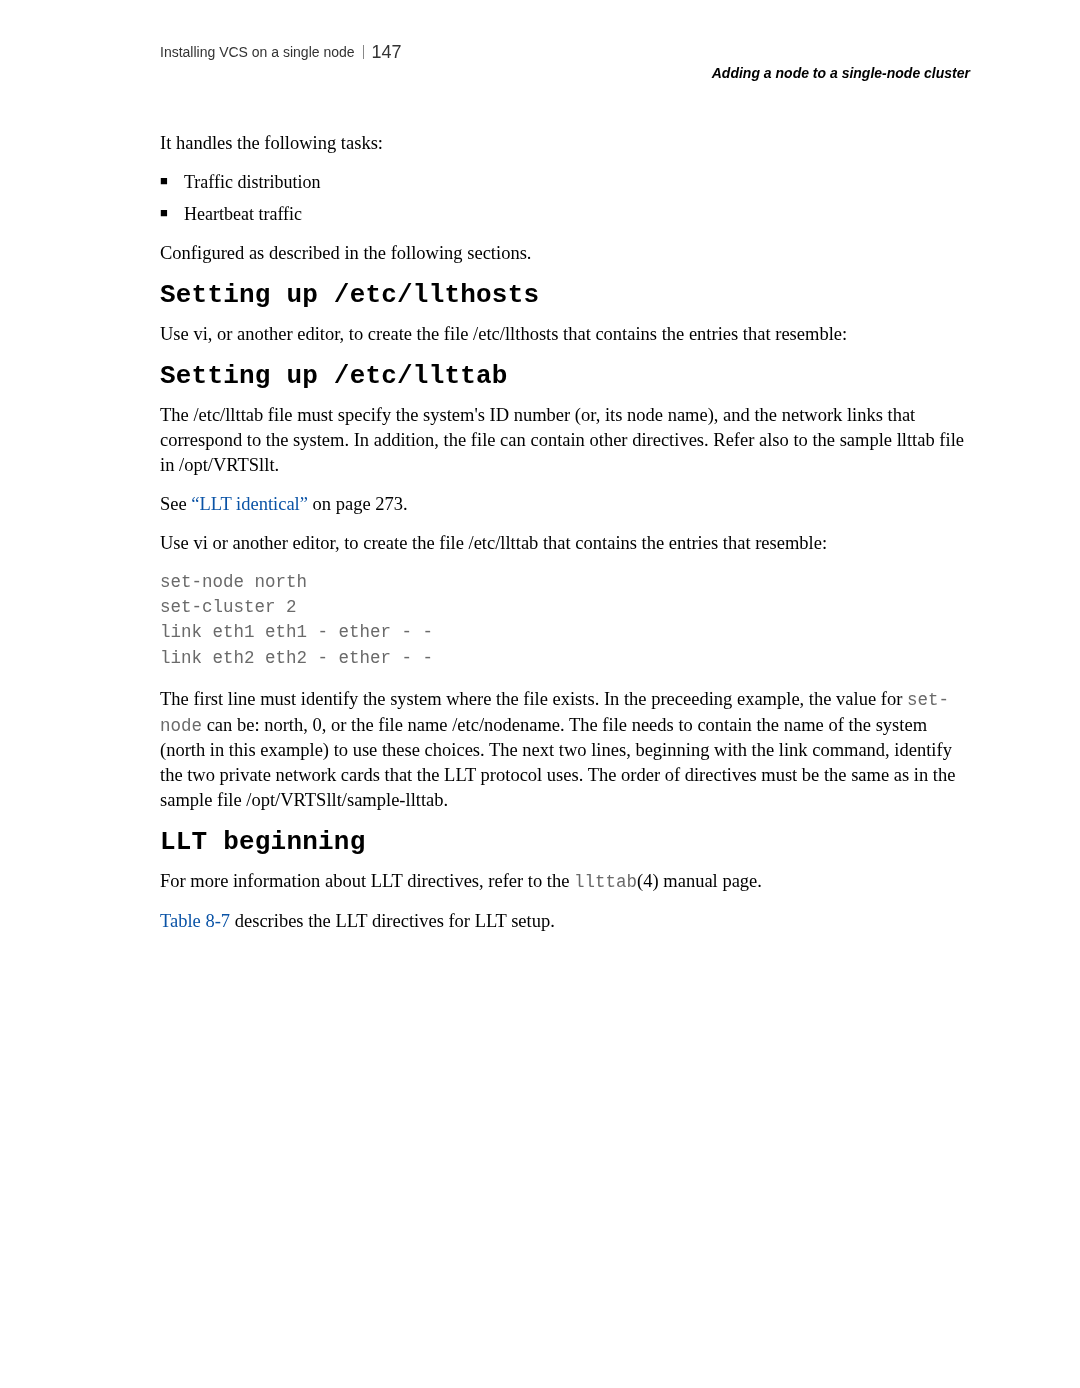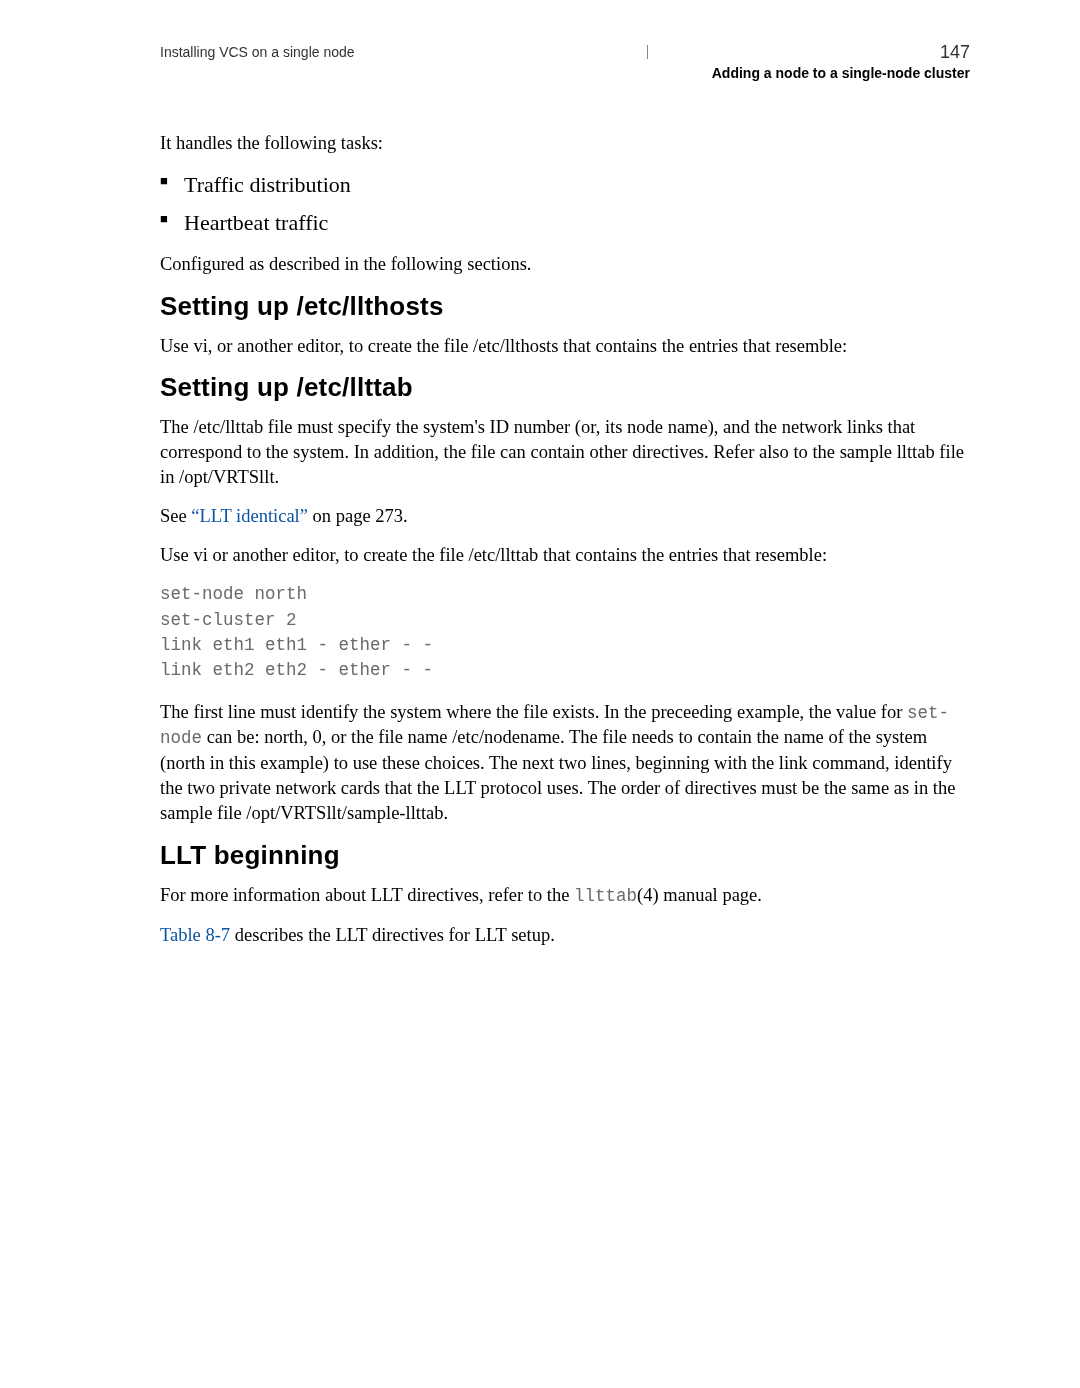--- a/index.html
+++ b/index.html
@@ -16,66 +16,67 @@
   }
   .header-area {
     text-align: right;
     font-family: Arial, Helvetica, sans-serif;
     font-size: 14px;
     margin-bottom: 48px;
     line-height: 1.35;
   }
   .header-line {
     display: flex;
-    justify-content: space-between;
+    justify-content: flex-start;
     align-items: center;
     gap: 8px;
   }
   .header-text {
     color: #333;
   }
   .page-no {
     color: #333;
     font-size: 18px;
   }
   .header-sep {
     display: inline-block;
     width: 1px;
     height: 14px;
     background: #888;
   }
   .header-bold {
     font-weight: bold;
     color: #000;
+    font-style: italic;
   }
   p.body {
     font-size: 18.5px;
     line-height: 1.35;
     margin-bottom: 14px;
   }
   .bullets {
     list-style: none;
     margin-bottom: 14px;
   }
   .bullets li {
-    font-size: 22px;
+    font-size: 18px;
     line-height: 1.35;
     margin-bottom: 8px;
     padding-left: 24px;
     position: relative;
   }
   .bullets li::before {
     content: "■";
     position: absolute;
     left: 0;
     top: 2px;
     font-size: 13px;
   }
   h2.section {
-    font-family: Liberation Sans, sans-serif;
+    font-family: Liberation Mono, monospace;
     font-weight: bold;
     font-size: 26px;
     margin-top: 12px;
     margin-bottom: 12px;
     letter-spacing: 0.2px;
   }
   pre.code {
     font-family: 'Courier New', Courier, monospace;
     font-size: 17.5px;
     color: #6a6a6a;

